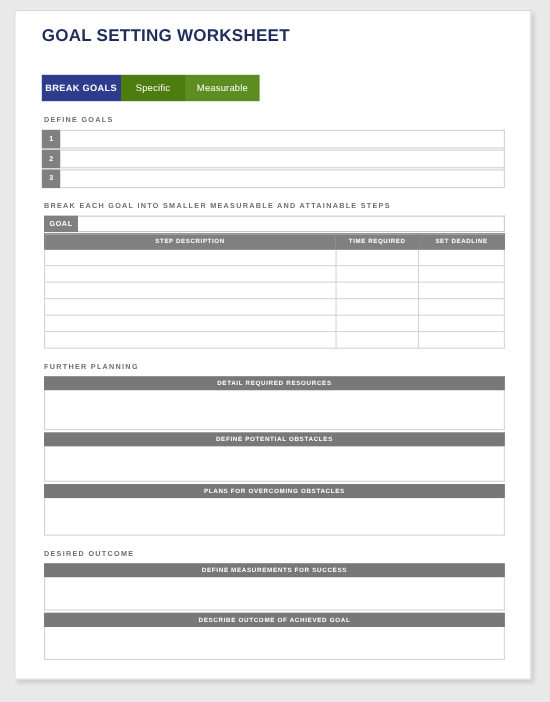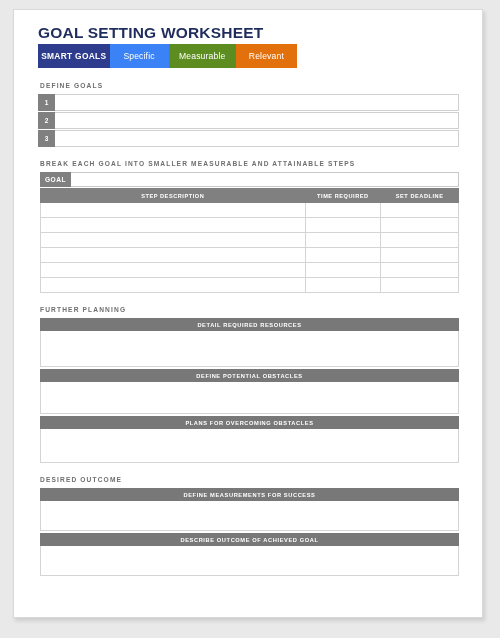--- a/index.html
+++ b/index.html
@@ -30,21 +30,21 @@
   .inner {
     padding: 14px 23px 0 24px;
   }
 
   
   .title {
     font-size: 15.5px;
     font-weight: bold;
     color: #1f2d5c;
     letter-spacing: 0.2px;
-    margin: 0 0 2px 0;
+    margin: 0 0 26px 0;
     white-space: nowrap;
   }
 
   
   .tabs {
     display: flex;
     width: 100%;
     height: 24px;
     margin-bottom: 14px;
   }
@@ -192,30 +192,27 @@
 </head>
 <body>
 
 <div class="page">
   <div class="inner">
 
     <h1 class="title">GOAL SETTING WORKSHEET</h1>
 
     <div class="tabs">
       <div class="tab strong" style="background-color: rgb(45, 60, 140); width: 17%;">
-          <span>SMART GOALS</span>
+          <span>BREAK GOALS</span>
         </div>
-      <div class="tab" style="background-color: #3b82f6; width: 14%; justify-content: center;">
+      <div class="tab" style="background-color: #4d7c0f; width: 14%; justify-content: center;">
           <span>Specific</span>
         </div>
       <div class="tab" style="background-color: rgb(93, 140, 33); width: 16%;">
           <span>Measurable</span>
-        </div>
-      <div class="tab" style="background-color: rgb(226, 112, 12); width: 14.5%;">
-          <span>Relevant</span>
         </div>
     </div>
 
     <div class="sect-label">DEFINE GOALS</div>
 
     <div>
       <div class="goal-row">
         <div class="goal-num">1</div>
         <div class="goal-field"></div>
       </div>

